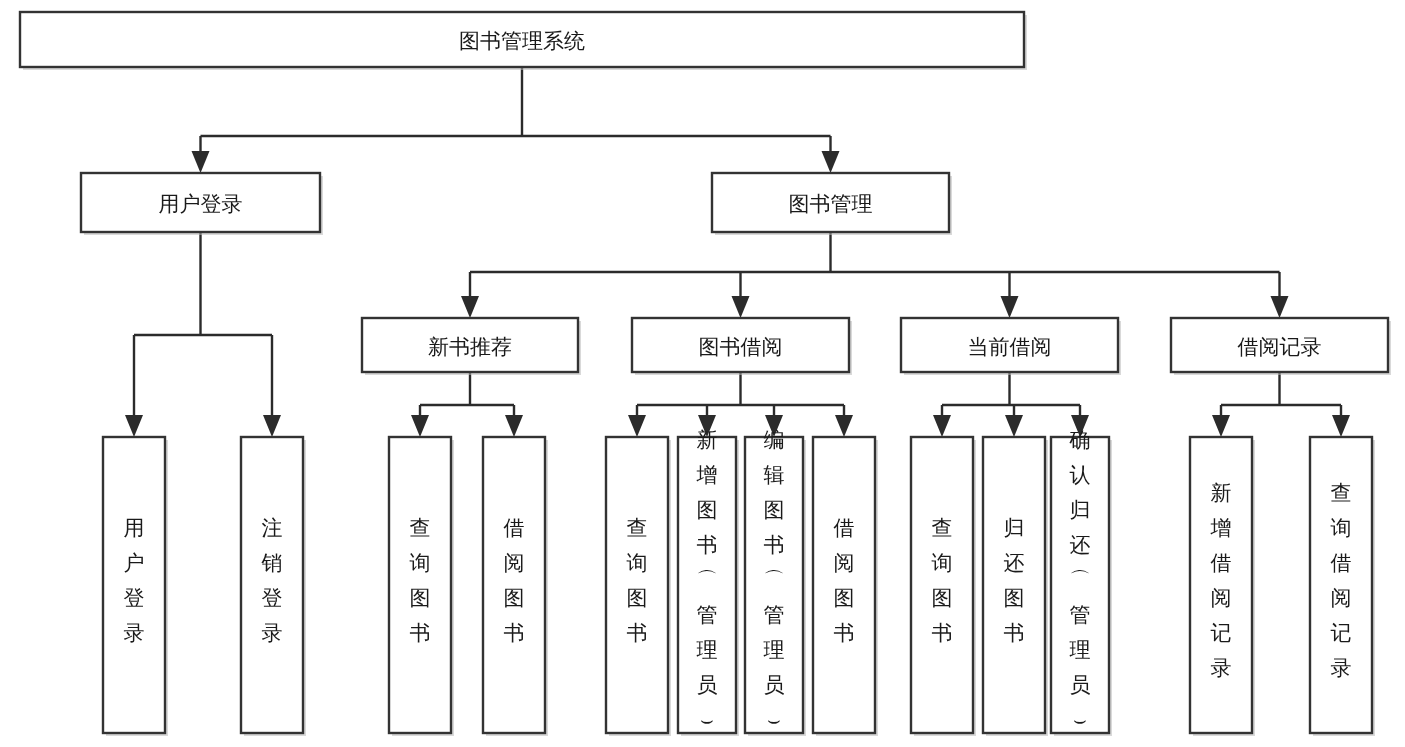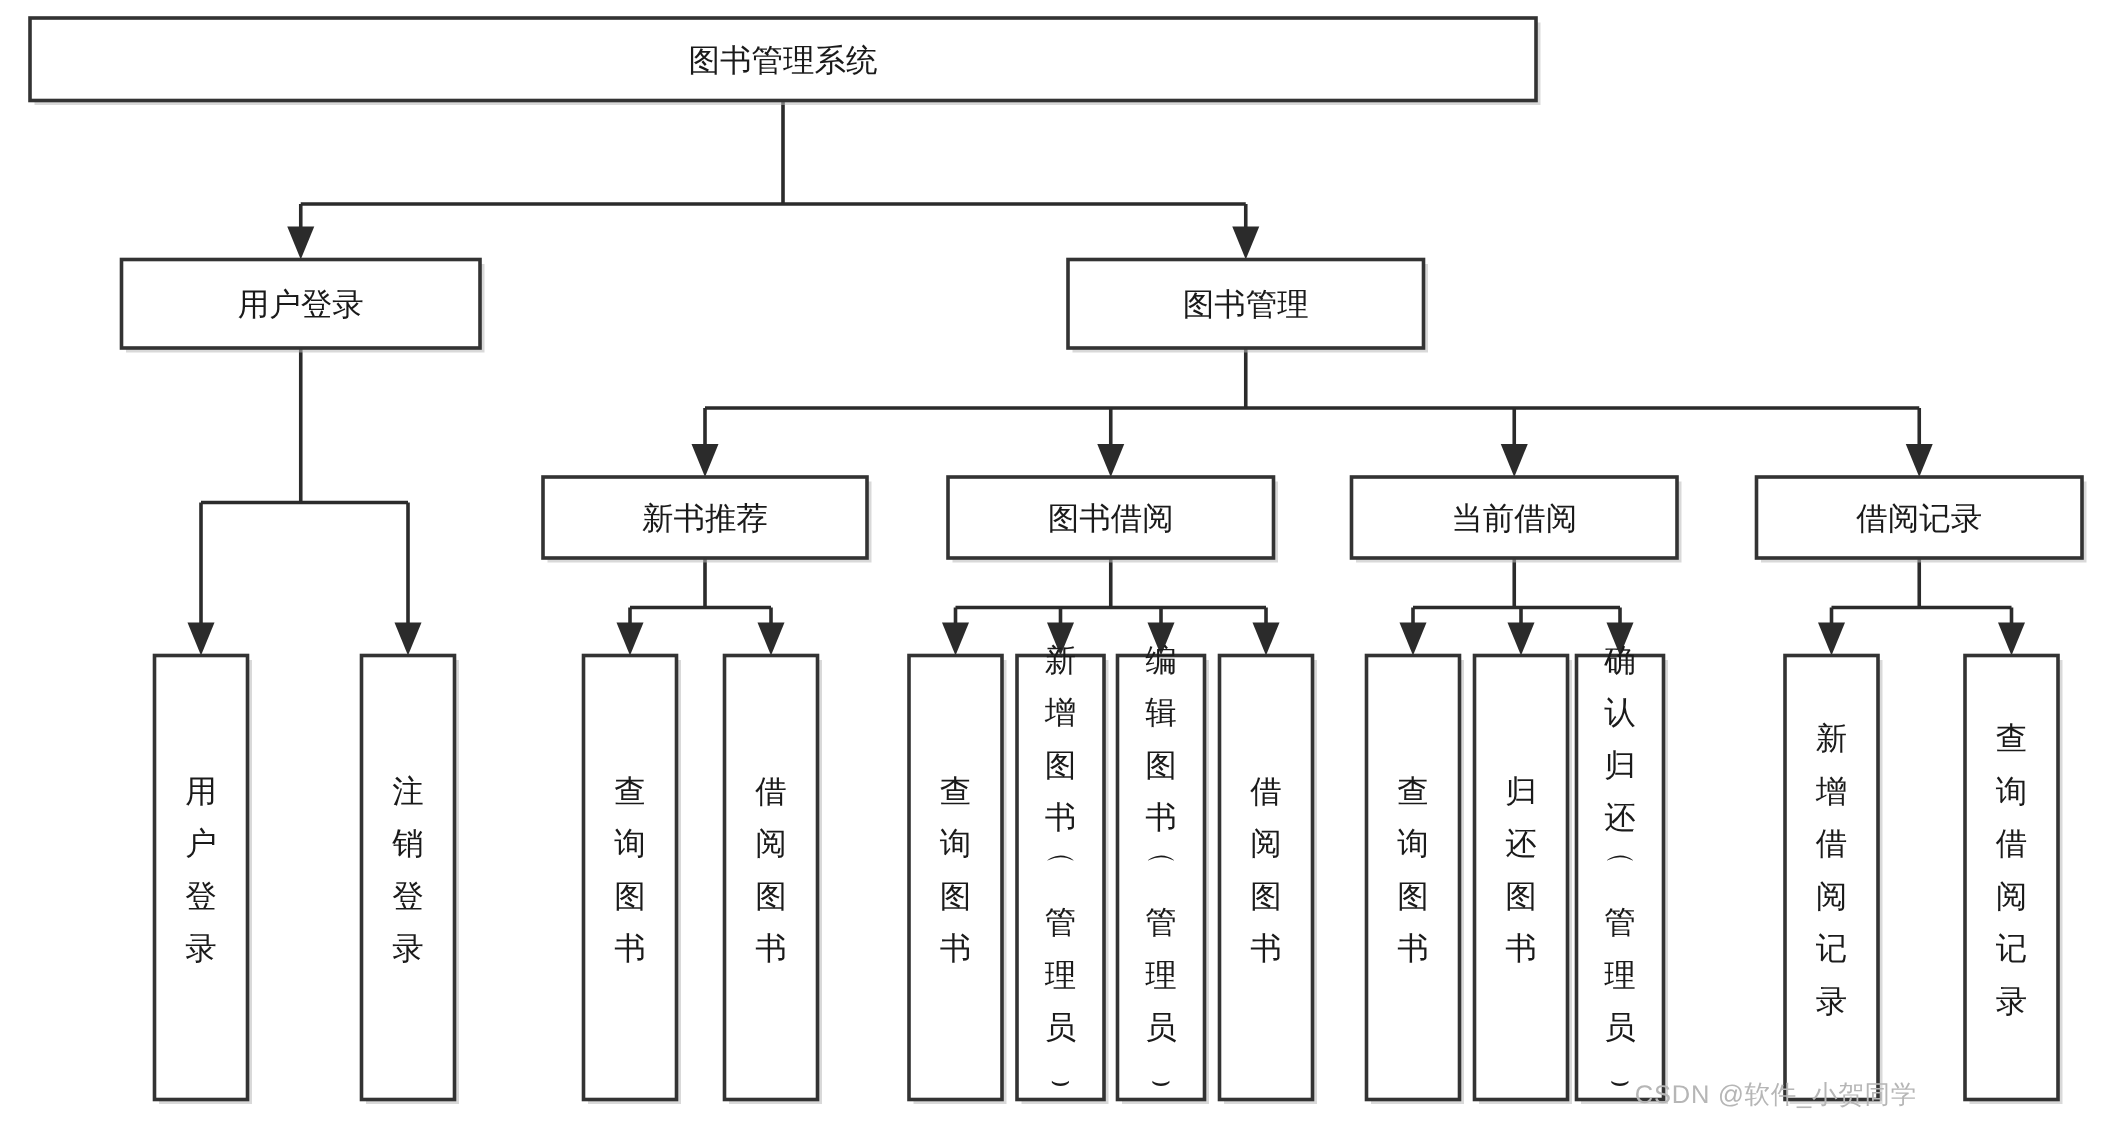--- a/index.html
+++ b/index.html
@@ -158,14 +158,13 @@
         <text x="1080" y="447" class="leaf-label"><tspan x="1080" dy="0">确</tspan><tspan x="1080" dy="35">认</tspan><tspan x="1080" dy="35">归</tspan><tspan x="1080" dy="35">还</tspan><tspan x="1080" dy="35">⌒</tspan><tspan x="1080" dy="35">管</tspan><tspan x="1080" dy="35">理</tspan><tspan x="1080" dy="35">员</tspan><tspan x="1080" dy="35">⌣</tspan></text>
         <rect x="1193" y="440" width="62" height="296" class="node-shadow"></rect>
         <rect x="1190" y="437" width="62" height="296" class="node-rect"></rect>
         <text x="1221" y="499.5" class="leaf-label"><tspan x="1221" dy="0">新</tspan><tspan x="1221" dy="35">增</tspan><tspan x="1221" dy="35">借</tspan><tspan x="1221" dy="35">阅</tspan><tspan x="1221" dy="35">记</tspan><tspan x="1221" dy="35">录</tspan></text>
         <rect x="1313" y="440" width="62" height="296" class="node-shadow"></rect>
         <rect x="1310" y="437" width="62" height="296" class="node-rect"></rect>
         <text x="1341" y="499.5" class="leaf-label"><tspan x="1341" dy="0">查</tspan><tspan x="1341" dy="35">询</tspan><tspan x="1341" dy="35">借</tspan><tspan x="1341" dy="35">阅</tspan><tspan x="1341" dy="35">记</tspan><tspan x="1341" dy="35">录</tspan></text>
       </g>
   </svg>
 
-  <div class="watermark">CSDN @软件_小贺同学</div>
 </div>
 
 </body></html>

